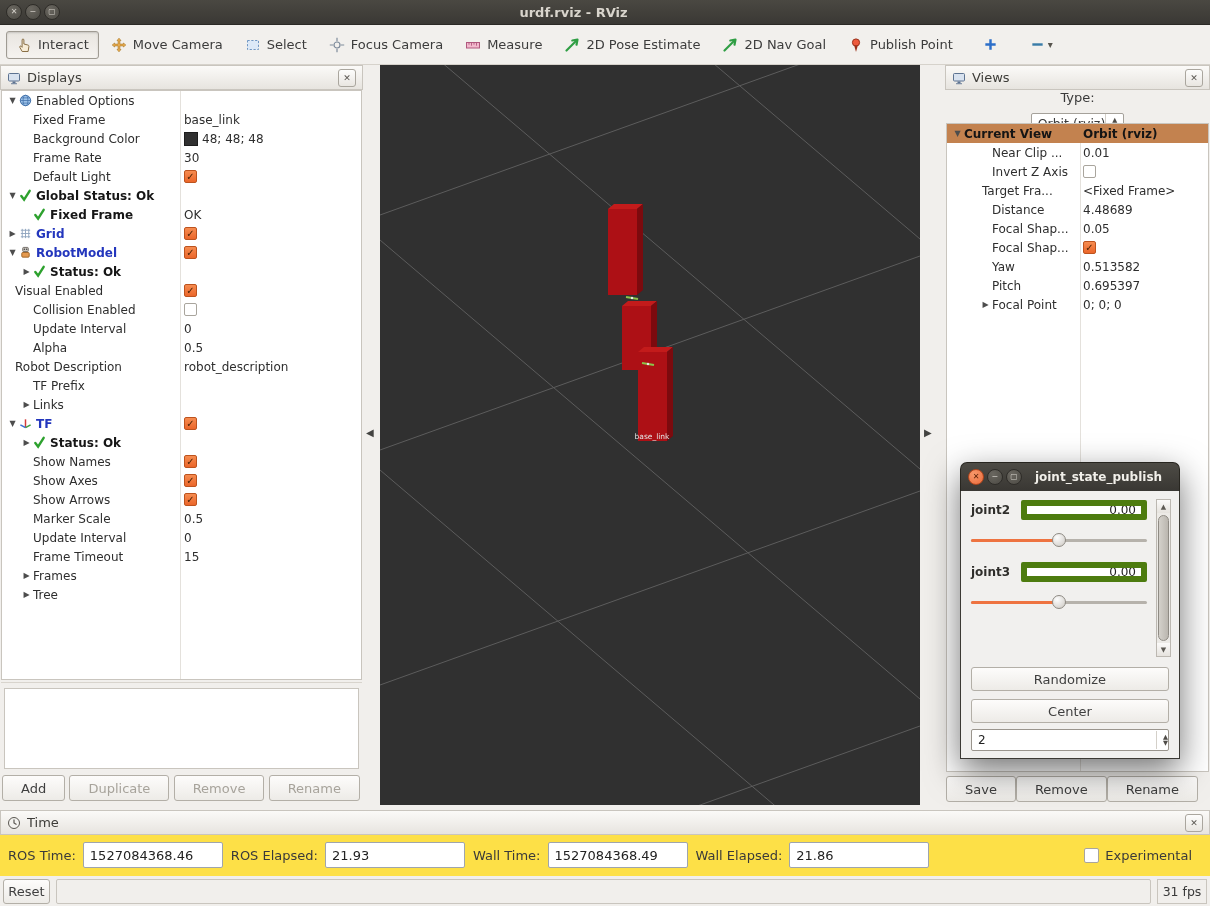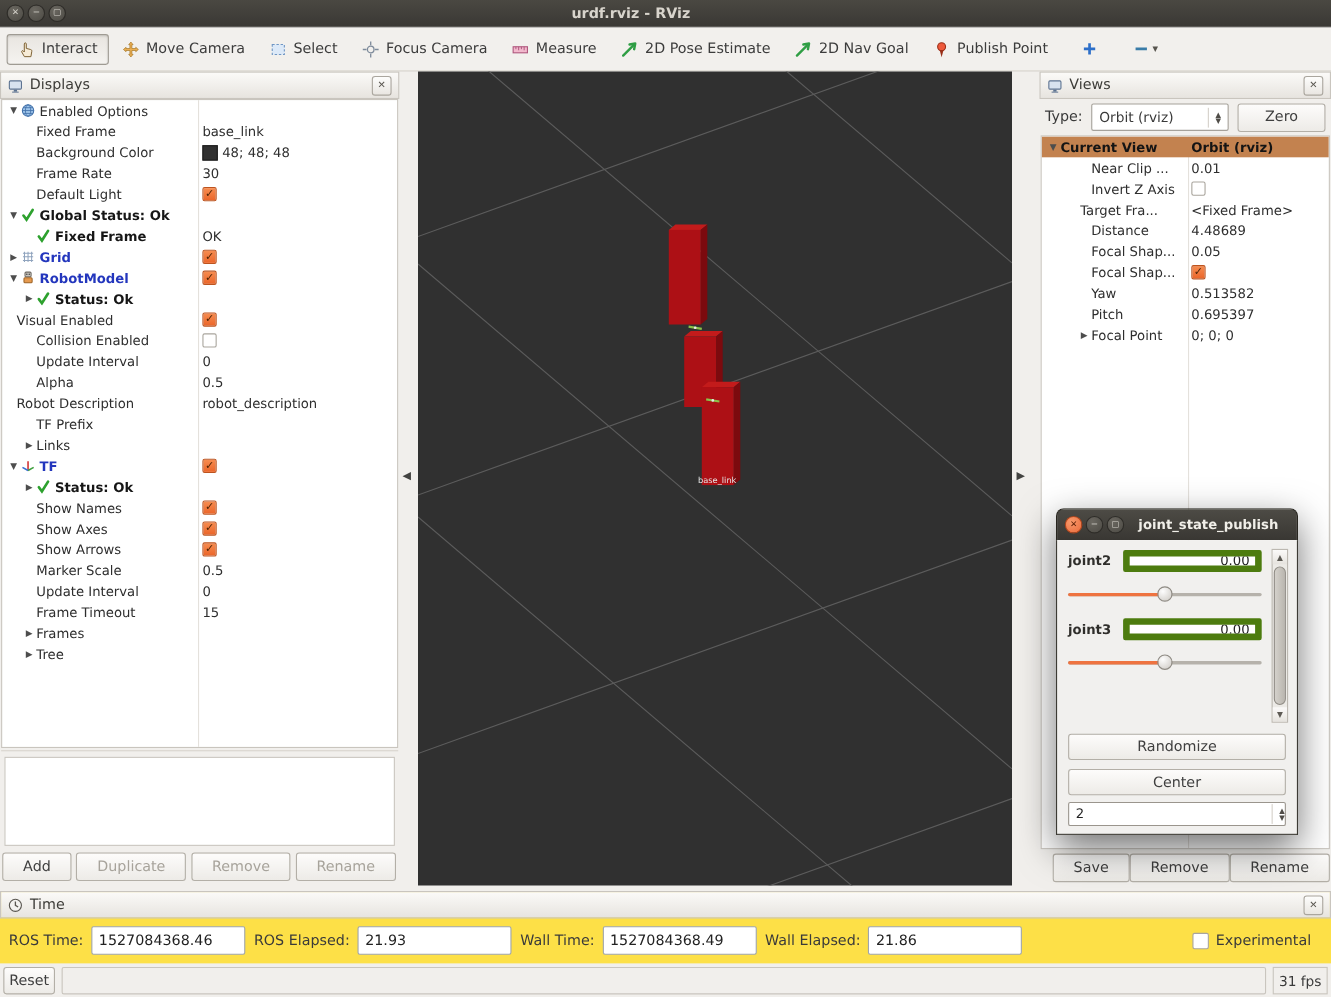--- a/index.html
+++ b/index.html
@@ -74,29 +74,29 @@
     border:1px solid #c9c5be;box-sizing:border-box;}
   .btn-row{position:absolute;left:2px;right:3px;top:710px;height:26px;
     display:flex;justify-content:space-between;}
   .btn-row .btn{height:26px;}
   
   .viewport{position:absolute;left:380px;top:65px;width:540px;height:740px;background:#303030;}
   .split-arrow{position:absolute;font-size:10px;color:#434341;}
   
   .views-panel{position:absolute;left:945px;top:65px;width:265px;height:740px;background:#f1efec;}
   .type-row{position:absolute;left:1px;right:1px;top:25px;height:33px;display:flex;
-    align-items:center;gap:8px;padding:0 4px;box-sizing:border-box;font-size:13px;color:#3a3a3a;}
+    align-items:center;gap:8px;padding:0 4px;box-sizing:border-box;font-size:13px;color:#3a3a3a;flex-direction:column;}
   .combo{flex:1;height:25px;background:#fff;border:1px solid #a5a19a;border-radius:2px;
     display:flex;align-items:center;padding:0 6px;box-sizing:border-box;font-size:12.5px;}
   .spin-arrows{margin-left:auto;display:flex;flex-direction:column;align-items:center;
     font-size:6.5px;line-height:6px;color:#4f4c47;padding-left:6px;border-left:1px solid #d4d0c9;height:18px;justify-content:center;}
   .zero-btn{width:80px;height:26px;flex:none;}
   #views-tree{top:58px;height:649px;}
   .views-btn-row{position:absolute;left:1px;right:1px;top:711px;height:26px;
-    display:flex;justify-content:flex-end;margin-left:12px;}
+    display:flex;justify-content:flex-start;}
   .views-btn-row .btn{height:26px;}
   
   .jsp-win{position:absolute;left:960px;top:462px;width:220px;z-index:50;
     box-shadow:0 12px 34px rgba(0,0,0,.55);border-radius:7px 7px 3px 3px;}
   .jsp-title{height:29px;background:linear-gradient(#4d4b45,#393733);
     border:1px solid #27251f;border-bottom:none;border-radius:7px 7px 0 0;
     display:flex;align-items:center;padding:0 7px;box-sizing:border-box;}
   .jsp-title .wtitle{flex:1;text-align:center;color:#f1efe9;font-weight:bold;font-size:12px;
     overflow:hidden;white-space:nowrap;}
   .winbtn.close-orange{background:radial-gradient(circle at 35% 30%,#f8996b,#ea6b3c);

